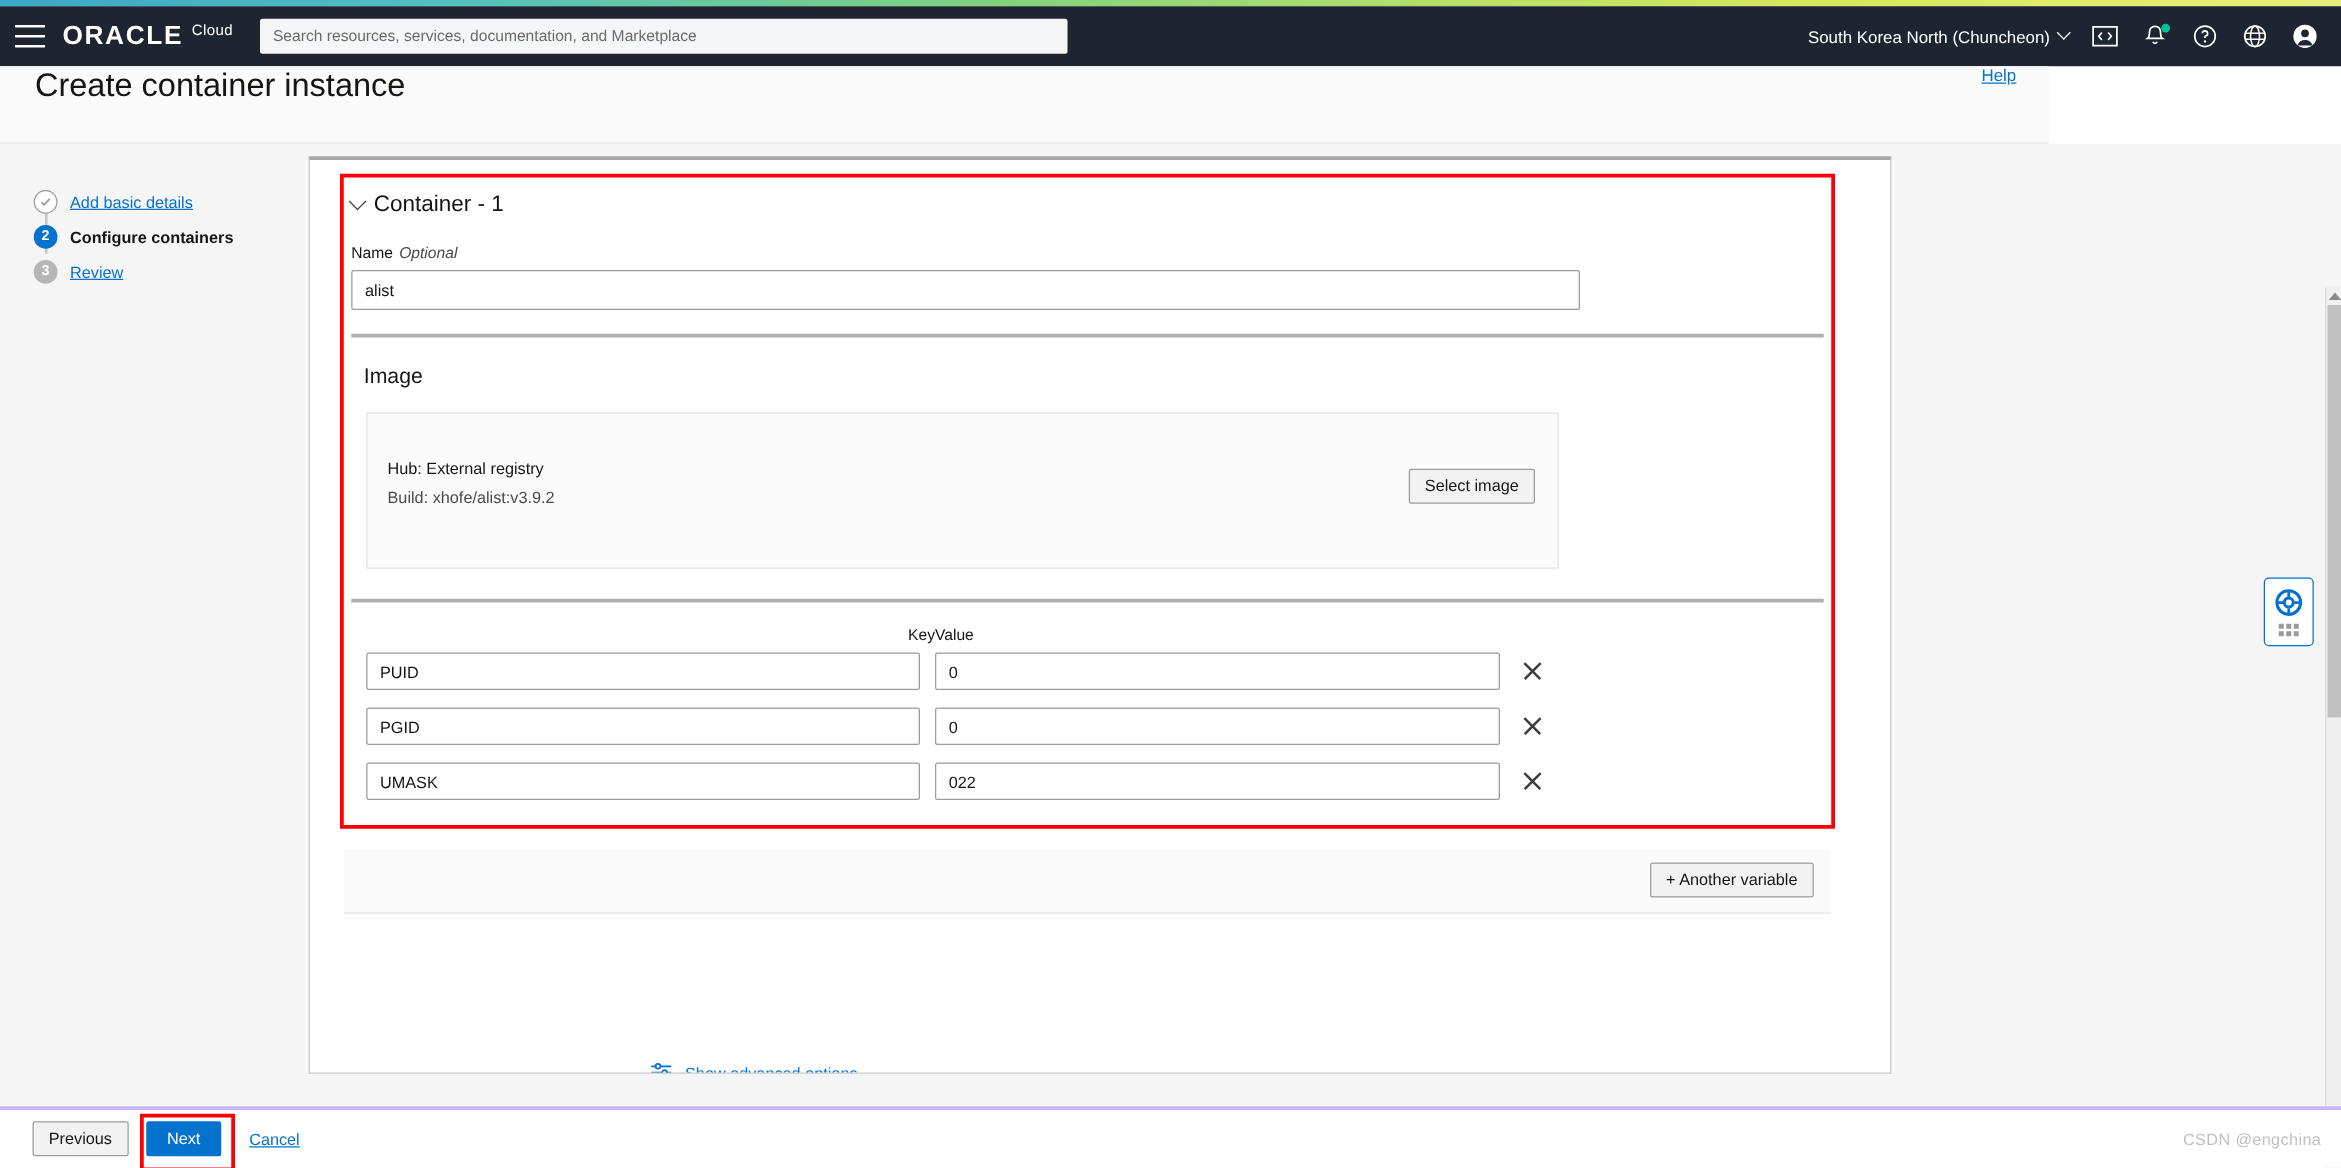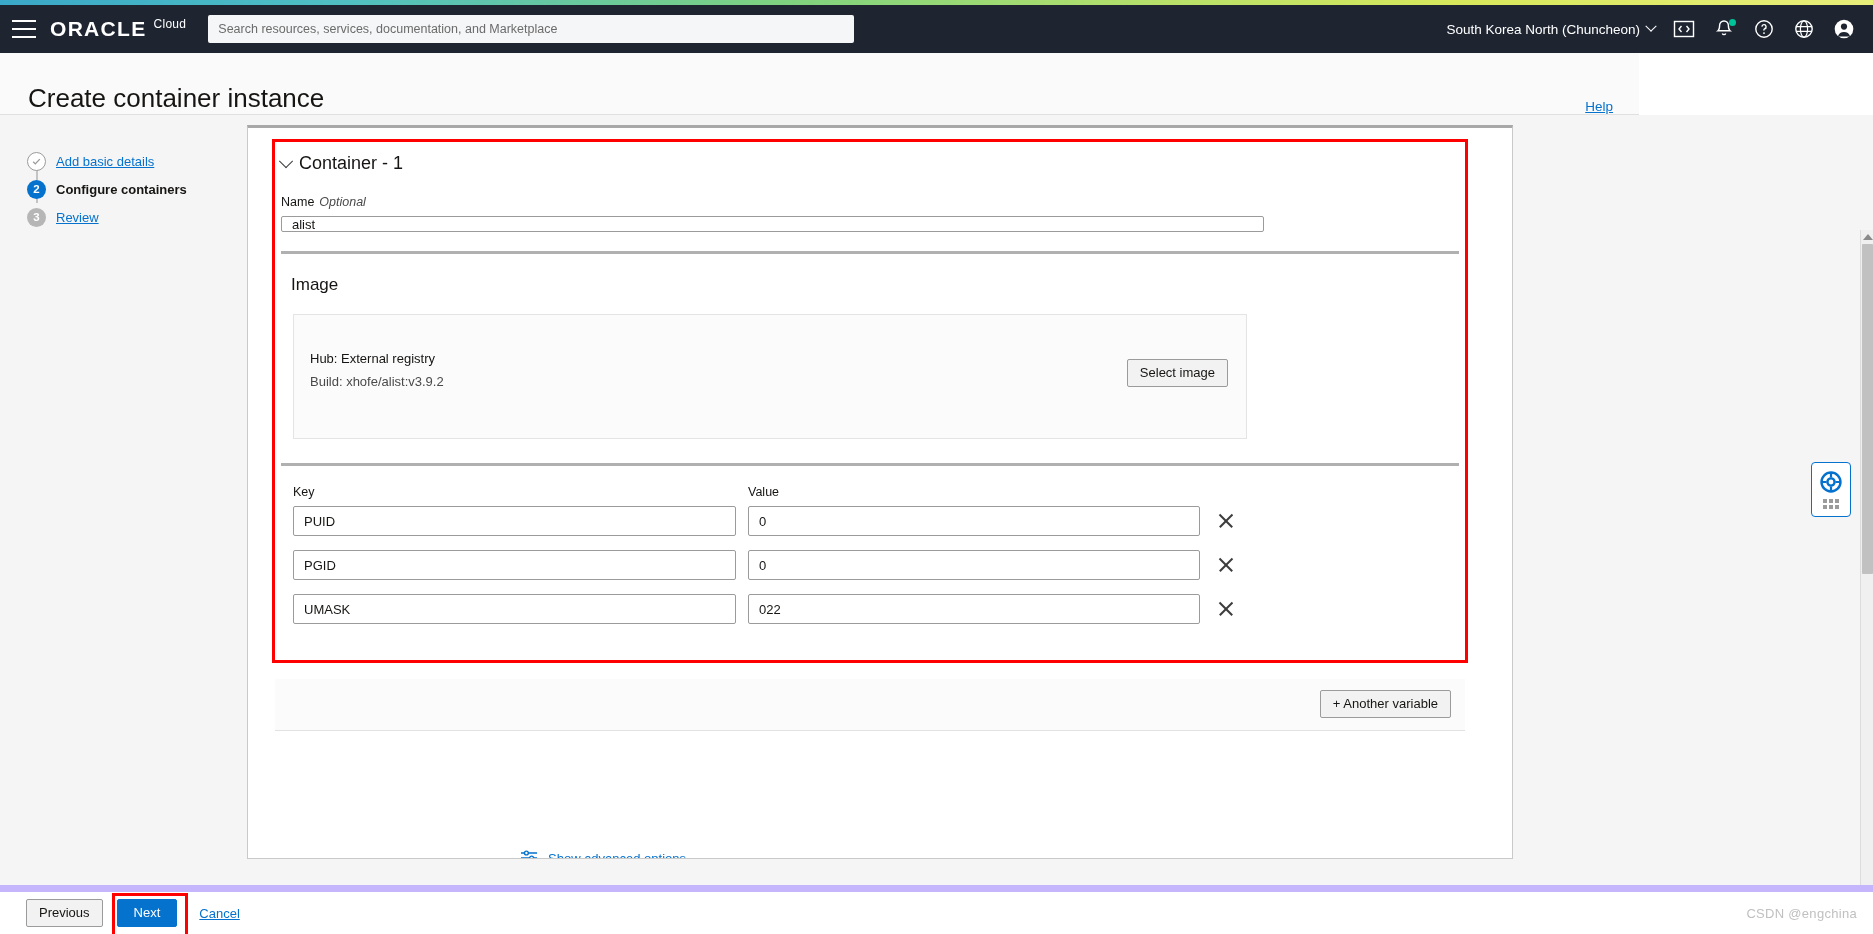--- a/index.html
+++ b/index.html
@@ -63,21 +63,21 @@
     position: absolute; right: -1px; top: 1px;
     width: 7px; height: 7px; border-radius: 50%; background: #00c29a;
   }
 
   
   .titlebar {
     position: absolute; top: 53px; left: 0;
     width: 1639px; height: 62px;
     background: #fafafa;
     border-bottom: 1px solid #e0e0e0;
-    display: flex; align-items: flex-end;
+    display: flex; align-items: flex-start;
   }
   .page-title {
     font-size: 26px; color: #161513; margin-left: 28px; font-weight: 400;
   }
   .help-link {
     margin-left: auto; margin-right: 26px;
     color: #0572ce; font-size: 13.5px; text-decoration: underline; cursor: pointer;
   }
 
   
@@ -136,21 +136,21 @@
   }
   .chev-toggle {
     width: 10px; height: 10px; border-right: 1.5px solid #3c3c3c; border-bottom: 1.5px solid #3c3c3c;
     transform: rotate(45deg) translate(-2px,-2px); cursor: pointer; flex: none;
   }
 
   .field-label { font-size: 12.5px; color: #161513; margin-top: 21px; padding-left: 6px; }
   .field-label .optional { font-style: italic; color: #4a4a4a; margin-left: 5px; }
   .text-input {
     display: block; margin-top: 7px; margin-left: 6px;
-    width: 983px; height: 16px;
+    width: 983px; height: 32px;
     border: 1px solid #9b9b9b; border-radius: 2px;
     background: #fff; padding: 0 10px; font-size: 13px; color: #161513;
     font-family: "Liberation Sans", sans-serif;
   }
 
   .section-divider {
     margin: 19px 6px 0 6px; height: 3px; background: #b0b0b0;
   }
 
   .section-title { font-size: 17px; color: #161513; margin: 21px 0 0 16px; }
@@ -167,21 +167,21 @@
   .btn {
     border: 1px solid #9b9b9b; border-radius: 2px;
     background: #f2f2f2; color: #161513; font-size: 13px;
     padding: 0 12px; height: 28px; line-height: 26px;
     cursor: pointer; font-family: "Liberation Sans", sans-serif;
   }
   .select-image-btn { position: absolute; right: 18px; top: 44px; }
 
   .env-grid { margin: 19px 0 0 18px; }
   .env-head { display: flex; font-size: 12.5px; color: #161513; margin-bottom: 7px; }
-  .env-head .k { width: 455px; }
+  .env-head .k { width: 455px; text-align: right; }
   .env-row { display: flex; align-items: center; margin-bottom: 14px; }
   .env-input {
     height: 30px; border: 1px solid #9b9b9b; border-radius: 2px;
     background: #fff; padding: 0 10px; font-size: 13px; color: #161513;
     font-family: "Liberation Sans", sans-serif;
   }
   .env-key { width: 443px; }
   .env-val { width: 452px; margin-left: 12px; }
   .del-x {
     width: 20px; height: 20px; margin-left: 16px; cursor: pointer;
@@ -231,21 +231,21 @@
   .scroll-arrow {
     position: absolute; left: 2px; width: 0; height: 0;
     border-left: 5px solid transparent; border-right: 5px solid transparent;
   }
   .scroll-arrow.up { top: 4px; border-bottom: 6px solid #8a8a8a; }
 
   
   .footer {
     position: absolute; bottom: 0; left: 0;
     width: 1873px; height: 49px;
-    background: #fff; border-top: 7px solid #c4b5fd;
+    background: #fff; border-top: 3px solid #c4b5fd;
     display: flex; align-items: center; gap: 14px; padding-left: 26px;
   }
   .btn-primary {
     background: #0572ce; border: 1px solid #0572ce; color: #fff;
     font-size: 13px; height: 28px; line-height: 26px; padding: 0 16px;
     border-radius: 2px; cursor: pointer; font-family: "Liberation Sans", sans-serif;
   }
   .next-wrap { position: relative; display: inline-block; }
   .next-wrap::after {
     content: ""; position: absolute; left: -5px; top: -6px;

